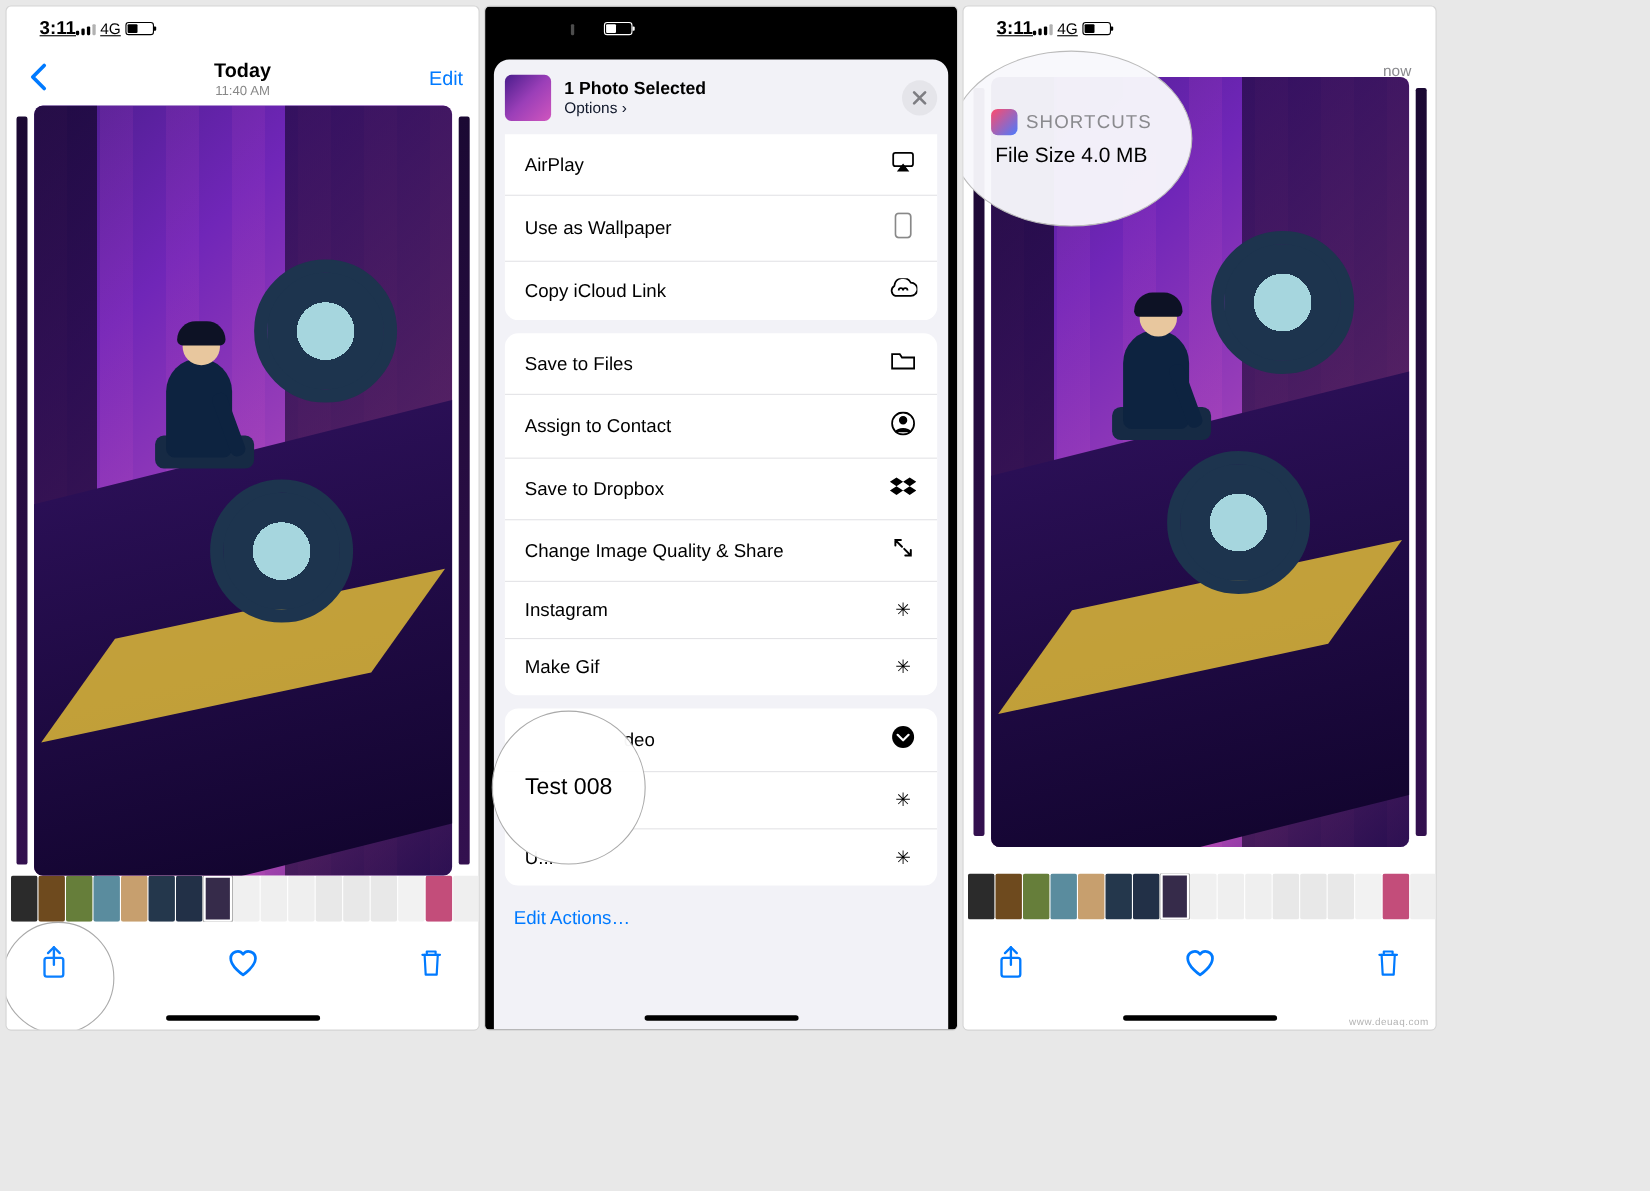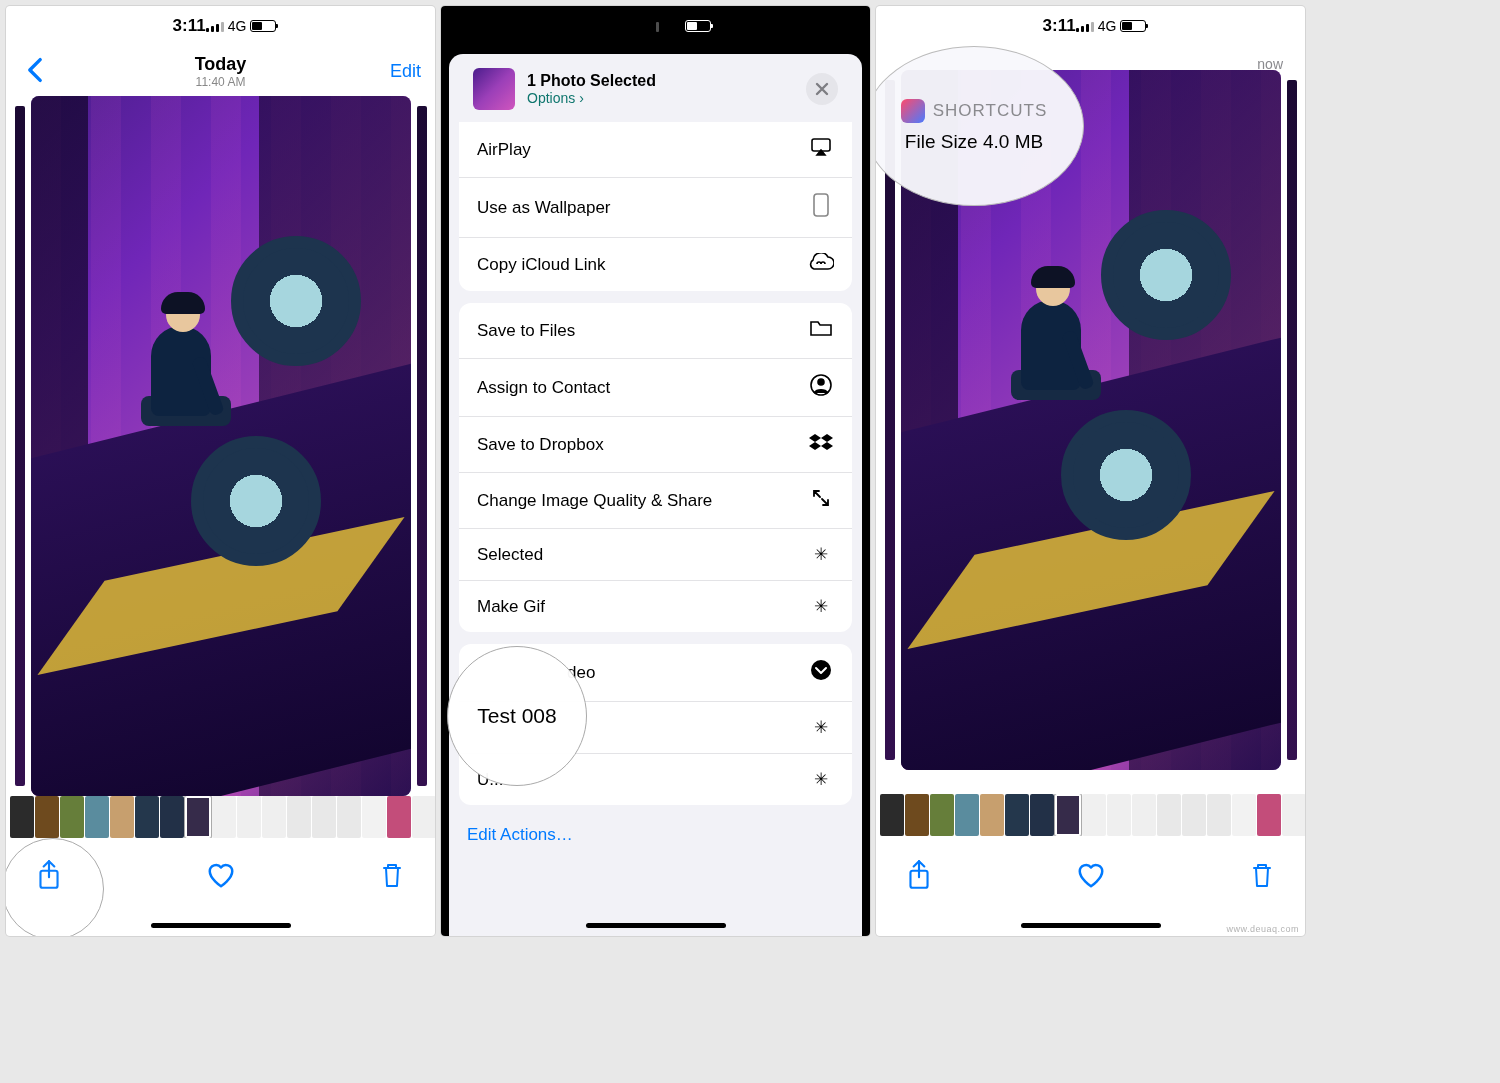--- a/index.html
+++ b/index.html
@@ -16,25 +16,26 @@
   border-radius: 4px;
   position: relative;
   overflow: hidden;
   box-shadow: 0 0 0 1px #d4d4d4;
 }
 
 .status {
   height: 40px;
   display: flex;
   align-items: center;
-  justify-content: center;
+  justify-content: flex-start;
   padding: 0 22px 0 30px;
   font-size: 17px;
   font-weight: 600;
   color: #000;
+  text-decoration: underline;
 }
 .status.ondark { color: #fff; }
 .status .right { display: flex; align-items: center; gap: 4px; font-size: 14px; font-weight: 500;}
 .sig { display: inline-flex; gap: 2px; align-items: flex-end; height: 12px; }
 .sig span { width: 3px; background: currentColor; border-radius: 1px; }
 .sig span:nth-child(1){height:4px}.sig span:nth-child(2){height:6px}.sig span:nth-child(3){height:8px}.sig span:nth-child(4){height:10px;opacity:.3}
 .batt { width: 26px; height: 12px; border: 1px solid currentColor; border-radius: 3px; position: relative; }
 .batt::after { content:''; position:absolute; right:-3px; top:3px; width:2px; height:4px; background:currentColor; border-radius:0 1px 1px 0;}
 .batt .fill { position:absolute; left:1px; top:1px; bottom:1px; width:40%; background:currentColor; border-radius:1px;}
 
@@ -143,29 +144,29 @@
 }
 .p2 .sheet {
   position:absolute; left:8px; right:8px; top:48px; bottom:0;
   background:#f2f2f7;
   border-radius: 14px 14px 0 0;
   overflow:hidden;
   display:flex; flex-direction:column;
 }
 .p2 .sheet-head {
   display:flex; align-items:center; gap:12px;
-  padding: 14px 24px 10px;
+  padding: 14px 10px 10px;
 }
 .p2 .thumb {
   width: 42px; height:42px; border-radius:6px;
   background: linear-gradient(135deg,#4a1d8c,#9b3fb8,#d056be);
 }
 .p2 .sheet-head .txt { flex:1; }
 .p2 .sheet-head .t1 { font-size:16px; font-weight:600;}
-.p2 .sheet-head .t2 { font-size:14px; color:#0f766e;}
+.p2 .sheet-head .t2 { font-size:14px; color:#0f172a;}
 .p2 .close {
   width:32px;height:32px;border-radius:16px;background:#e5e5ea;color:#7d7d82;
   display:inline-flex;align-items:center;justify-content:center;font-size:18px;
 }
 .p2 .group {
   margin: 6px 10px; background:#fff; border-radius:12px; overflow:hidden;
 }
 .p2 .group.first { margin-top:2px; border-radius:0 0 12px 12px;}
 .p2 .item {
   display:flex; align-items:center; justify-content:space-between;
@@ -378,21 +379,21 @@
               </svg></span>
           </div>
           <div class="item">
             <span>Change Image Quality &amp; Share</span>
             <span class="glyph"><svg width="20" height="20" viewBox="0 0 20 20" fill="none" stroke="#000" stroke-width="1.8" stroke-linecap="round">
                 <path d="M3 3 L9 9 M8 3 H3 V8"></path>
                 <path d="M17 17 L11 11 M12 17 H17 V12"></path>
               </svg></span>
           </div>
           <div class="item">
-            <span>Selected</span>
+            <span>Instagram</span>
             <span class="glyph">✳︎</span>
           </div>
           <div class="item">
             <span>Make Gif</span>
             <span class="glyph">✳︎</span>
           </div>
         </div>
     <div class="group">
       <div class="item">
         <span style="padding-left:90px">deo</span>

